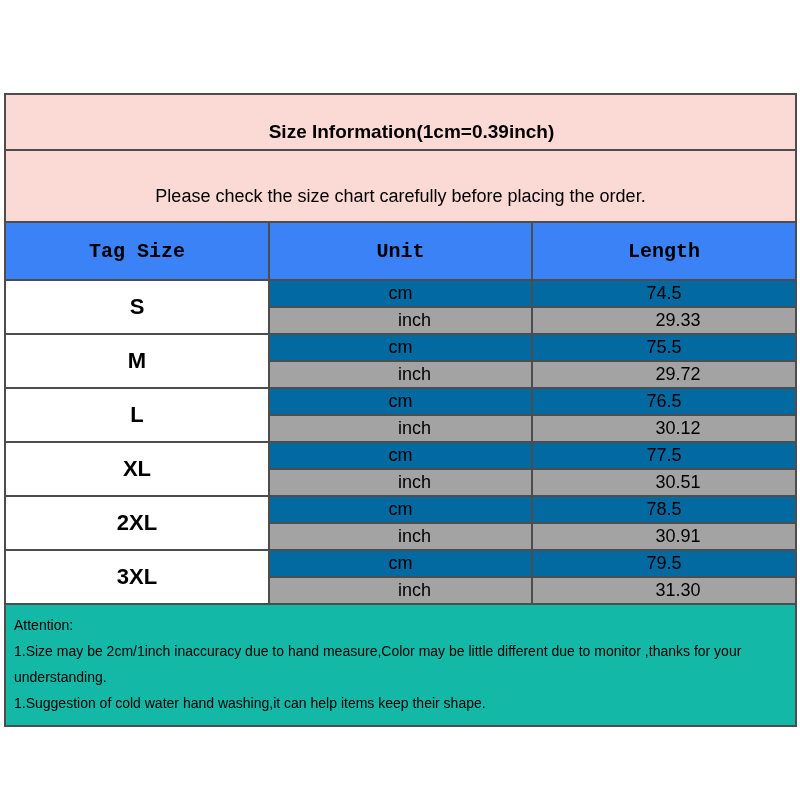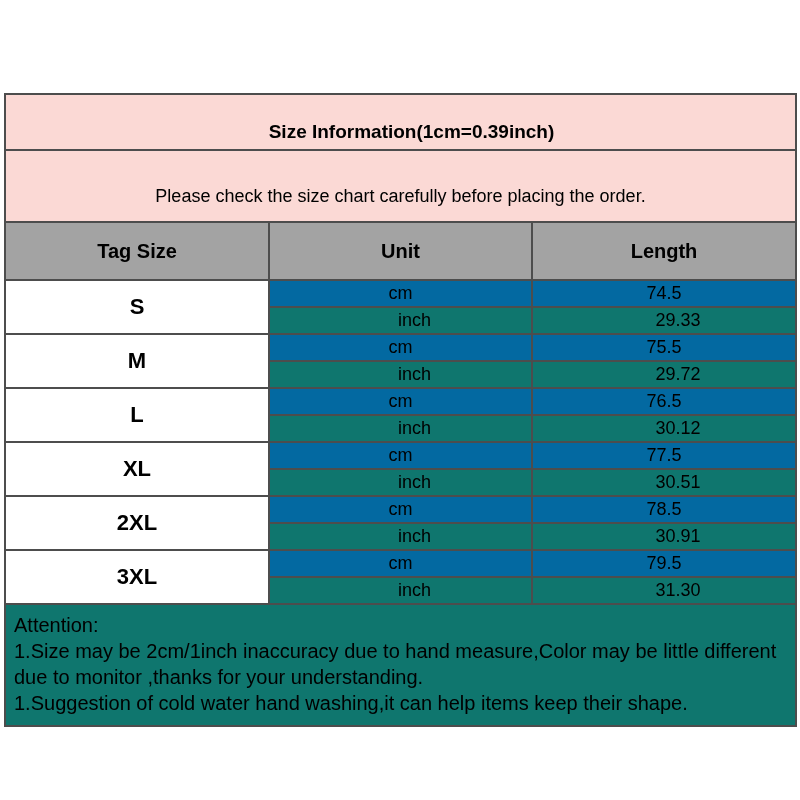--- a/index.html
+++ b/index.html
@@ -55,40 +55,41 @@
   .size-table td {
     border: 2px solid #4d4d4d;
     text-align: center;
     vertical-align: middle;
     padding: 0;
   }
   .size-table th {
     height: 56px;
     font-size: 20px;
     font-weight: bold;
-    background: #a3a3a3;
+    background: #3b82f6;
+    font-family: Liberation Mono, monospace;
   }
   .size-table td {
     height: 25px;
     font-size: 18px;
     background: #0369a1;
   }
   .size-table tr.inch-row td {
-    background: #0f766e;
+    background: #a3a3a3;
     padding-left: 28px;
   }
   .size-table td.size-cell {
     font-weight: bold;
     font-size: 22px;
     background: #ffffff;
   }
   .attention-box {
     border-top: 2px solid #4d4d4d;
-    background: #0f766e;
-    font-size: 20px;
+    background: #14b8a6;
+    font-size: 14px;
     line-height: 26px;
     padding: 7px 8px 9px 8px;
     text-align: left;
   }
 </style>
 </head>
 <body>
 
 <div class="panel">
 

